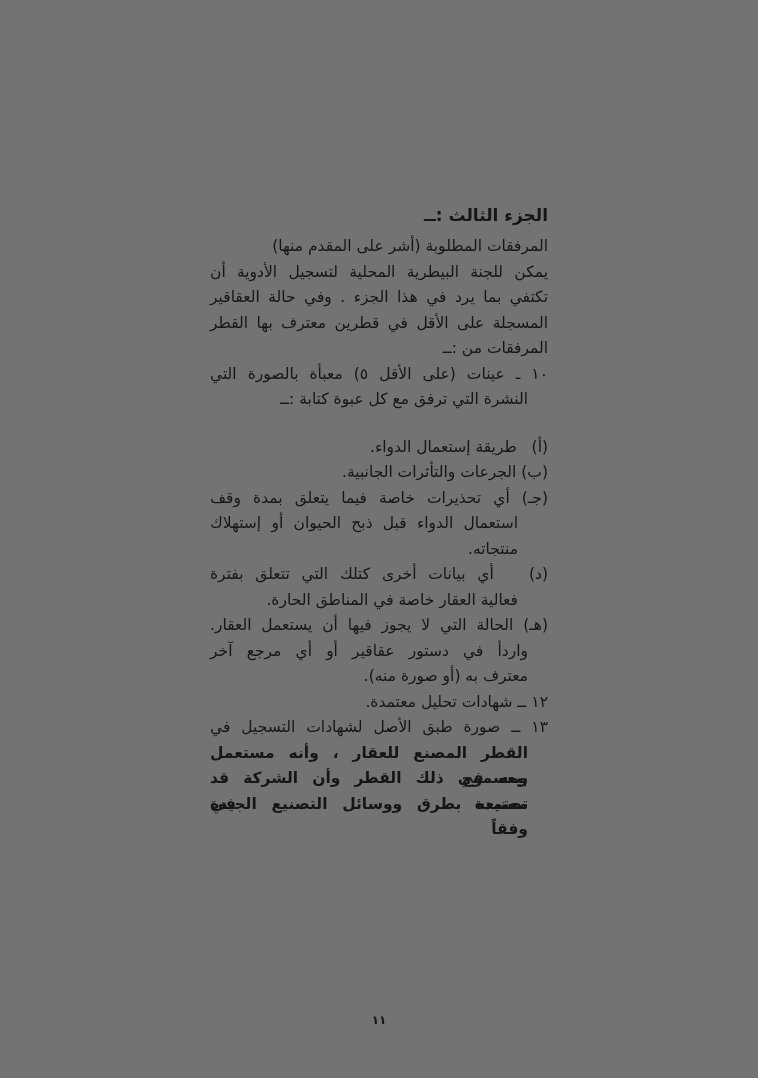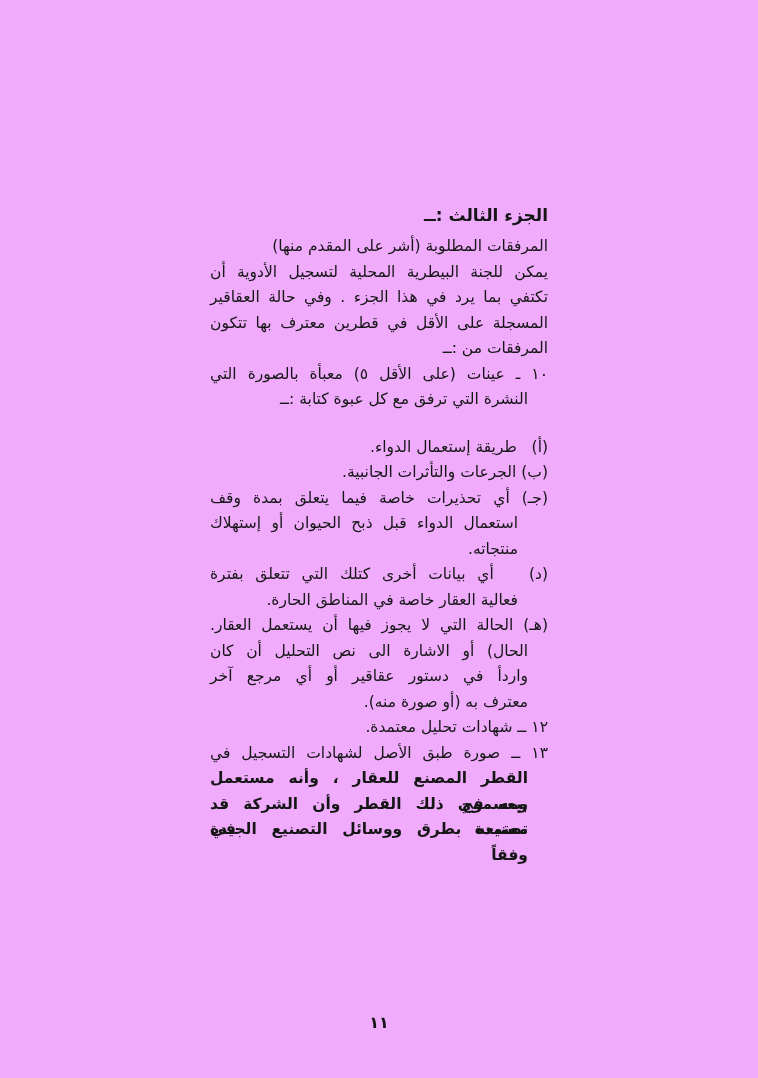--- a/index.html
+++ b/index.html
@@ -7,21 +7,21 @@
     width:758px;height:1078px;
     background:#fefefe;
     position:relative;
     overflow:hidden;
     font-family:"DejaVu Sans",sans-serif;
     color:#161616;
   }
   .page{
     position:absolute;
     inset:0;
-    background:#f0abfc;
+    background:#737373;
     padding-left:6px;
   }
   .textblock{
     position:absolute;
     top:202px;
     right:210px;
     width:338px;
     direction:rtl;
     unicode-bidi:embed;
     font-size:15.5px;
@@ -53,53 +53,52 @@
   .gt{margin-top:22px;}
   
   .b{font-weight:bold;}
   .pagenum{
     position:absolute;
     top:1013px;
     left:0;
     width:100%;
     text-align:center;
     direction:rtl;
-    font-size:16px;
+    font-size:12px;
     font-weight:bold;
     letter-spacing:2px;
   }
 </style>
 </head>
 <body>
 
 <div class="page">
 
   <div class="textblock">
 
     <div class="heading">الجزء الثالث :ــ</div>
 
     <div class="ln">المرفقات المطلوبة (أشر على المقدم منها)</div>
     <div class="ln j">يمكن للجنة البيطرية المحلية لتسجيل الأدوية أن</div>
     <div class="ln j">تكتفي بما يرد في هذا الجزء . وفي حالة العقاقير</div>
-    <div class="ln j">المسجلة على الأقل في قطرين معترف بها تتكون</div>
+    <div class="ln j">المسجلة على الأقل في قطرين معترف بها القطر</div>
     <div class="ln">المرفقات من :ــ</div>
 
     <div class="ln j">١٠ ـ عينات (على الأقل ٥) معبأة بالصورة التي</div>
     <div class="ln w1">النشرة التي ترفق مع كل عبوة كتابة :ــ</div>
 
     <div class="ln gt">(أ)&nbsp;&nbsp; طريقة إستعمال الدواء.</div>
     <div class="ln">(ب) الجرعات والتأثرات الجانبية.</div>
     <div class="ln j">(جـ) أي تحذيرات خاصة فيما يتعلق بمدة وقف</div>
     <div class="ln j w2">استعمال الدواء قبل ذبح الحيوان أو إستهلاك</div>
     <div class="ln w2">منتجاته.</div>
     <div class="ln j">(د)&nbsp;&nbsp; أي بيانات أخرى كتلك التي تتعلق بفترة</div>
     <div class="ln w2">فعالية العقار خاصة في المناطق الحارة.</div>
     <div class="ln j">(هـ) الحالة التي لا يجوز فيها أن يستعمل العقار.</div>
 
-    <div class="ln j w1">الحال) أو الاشارة الى نص التحليل أن كان</div>
     <div class="ln j w1">واردأ في دستور عقاقير أو أي مرجع آخر</div>
     <div class="ln w1">معترف به (أو صورة منه).</div>
 
     <div class="ln">١٢ ــ شهادات تحليل معتمدة.</div>
 
     <div class="ln j">١٣ ــ صورة طبق الأصل لشهادات التسجيل في</div>
     <div class="ln j w1 b">القطر المصنع للعقار ، وأنه مستعمل ومسموح</div>
     <div class="ln j w1 b">بيعه في ذلك القطر وأن الشركة قد معتمدة في</div>
     <div class="ln j w1 b">تصنيعه بطرق ووسائل التصنيع الجيدة وفقاً</div>
 

